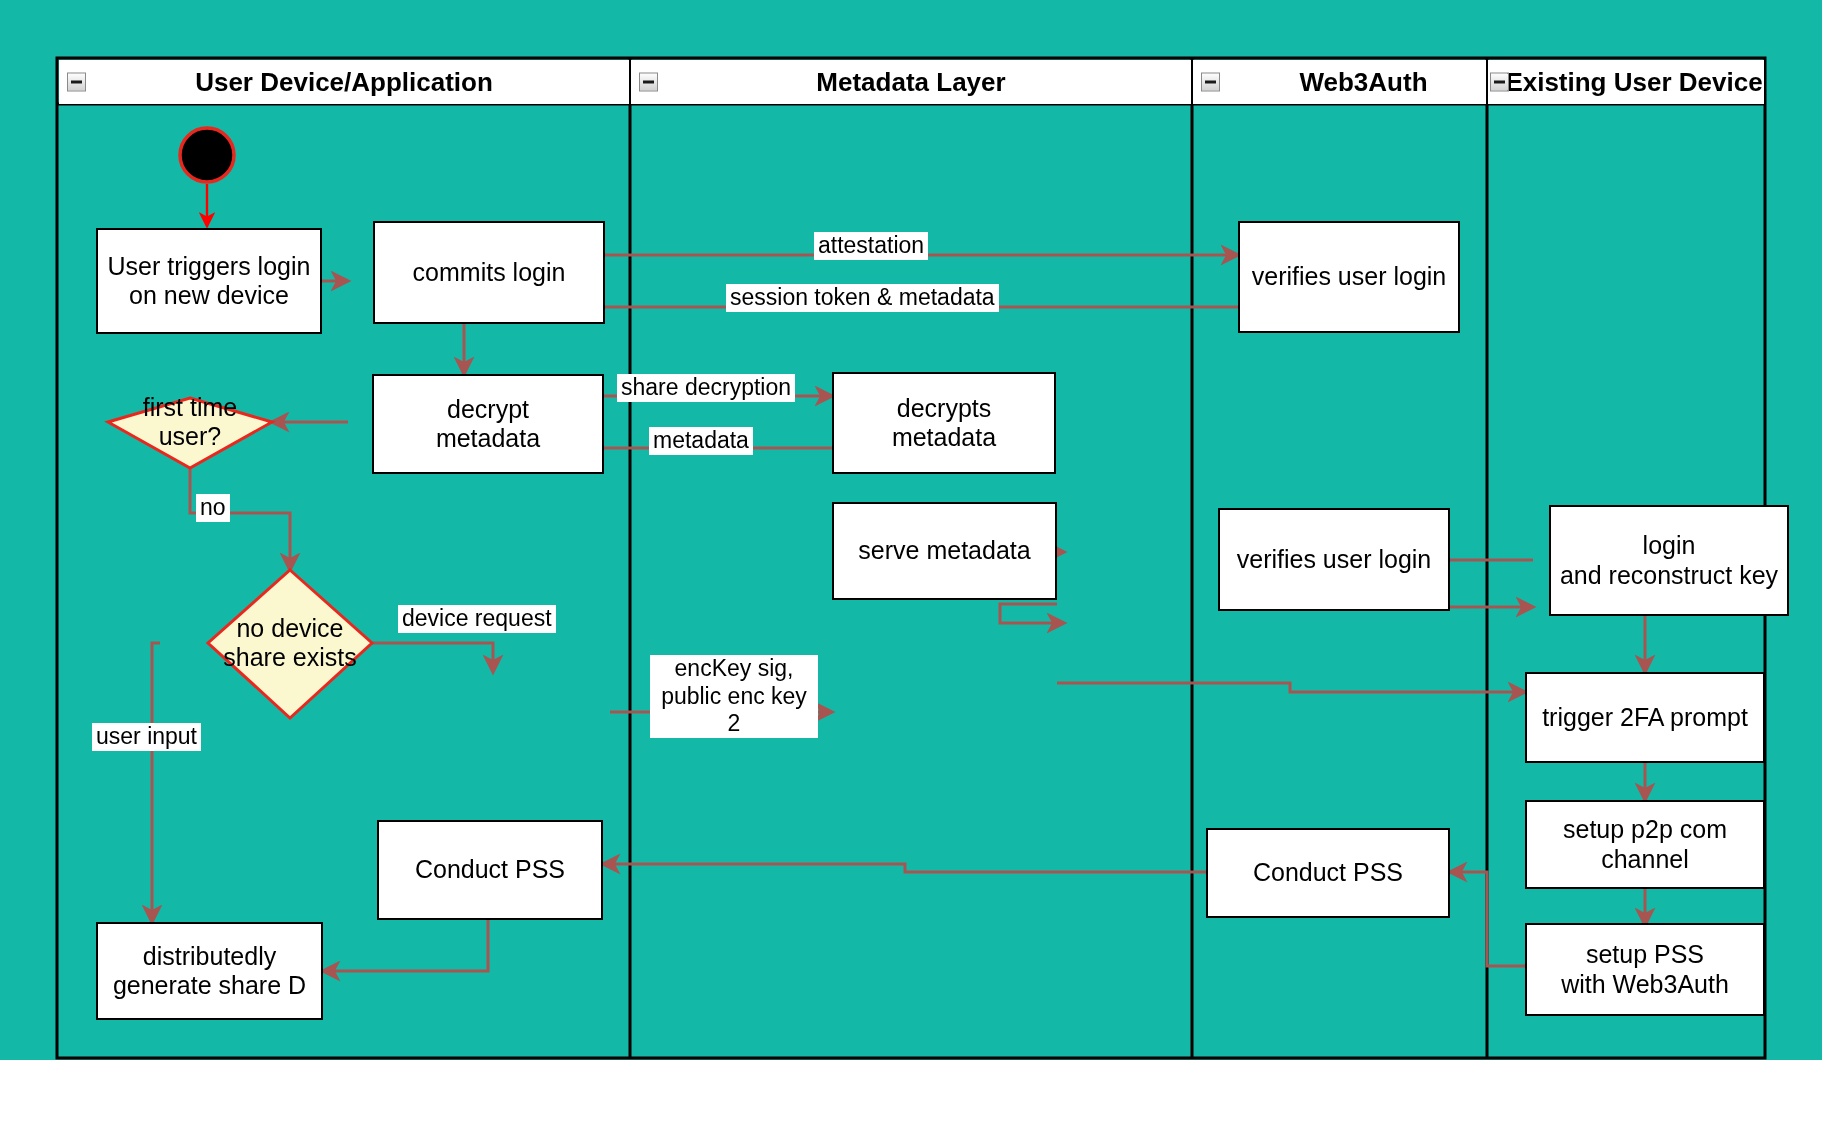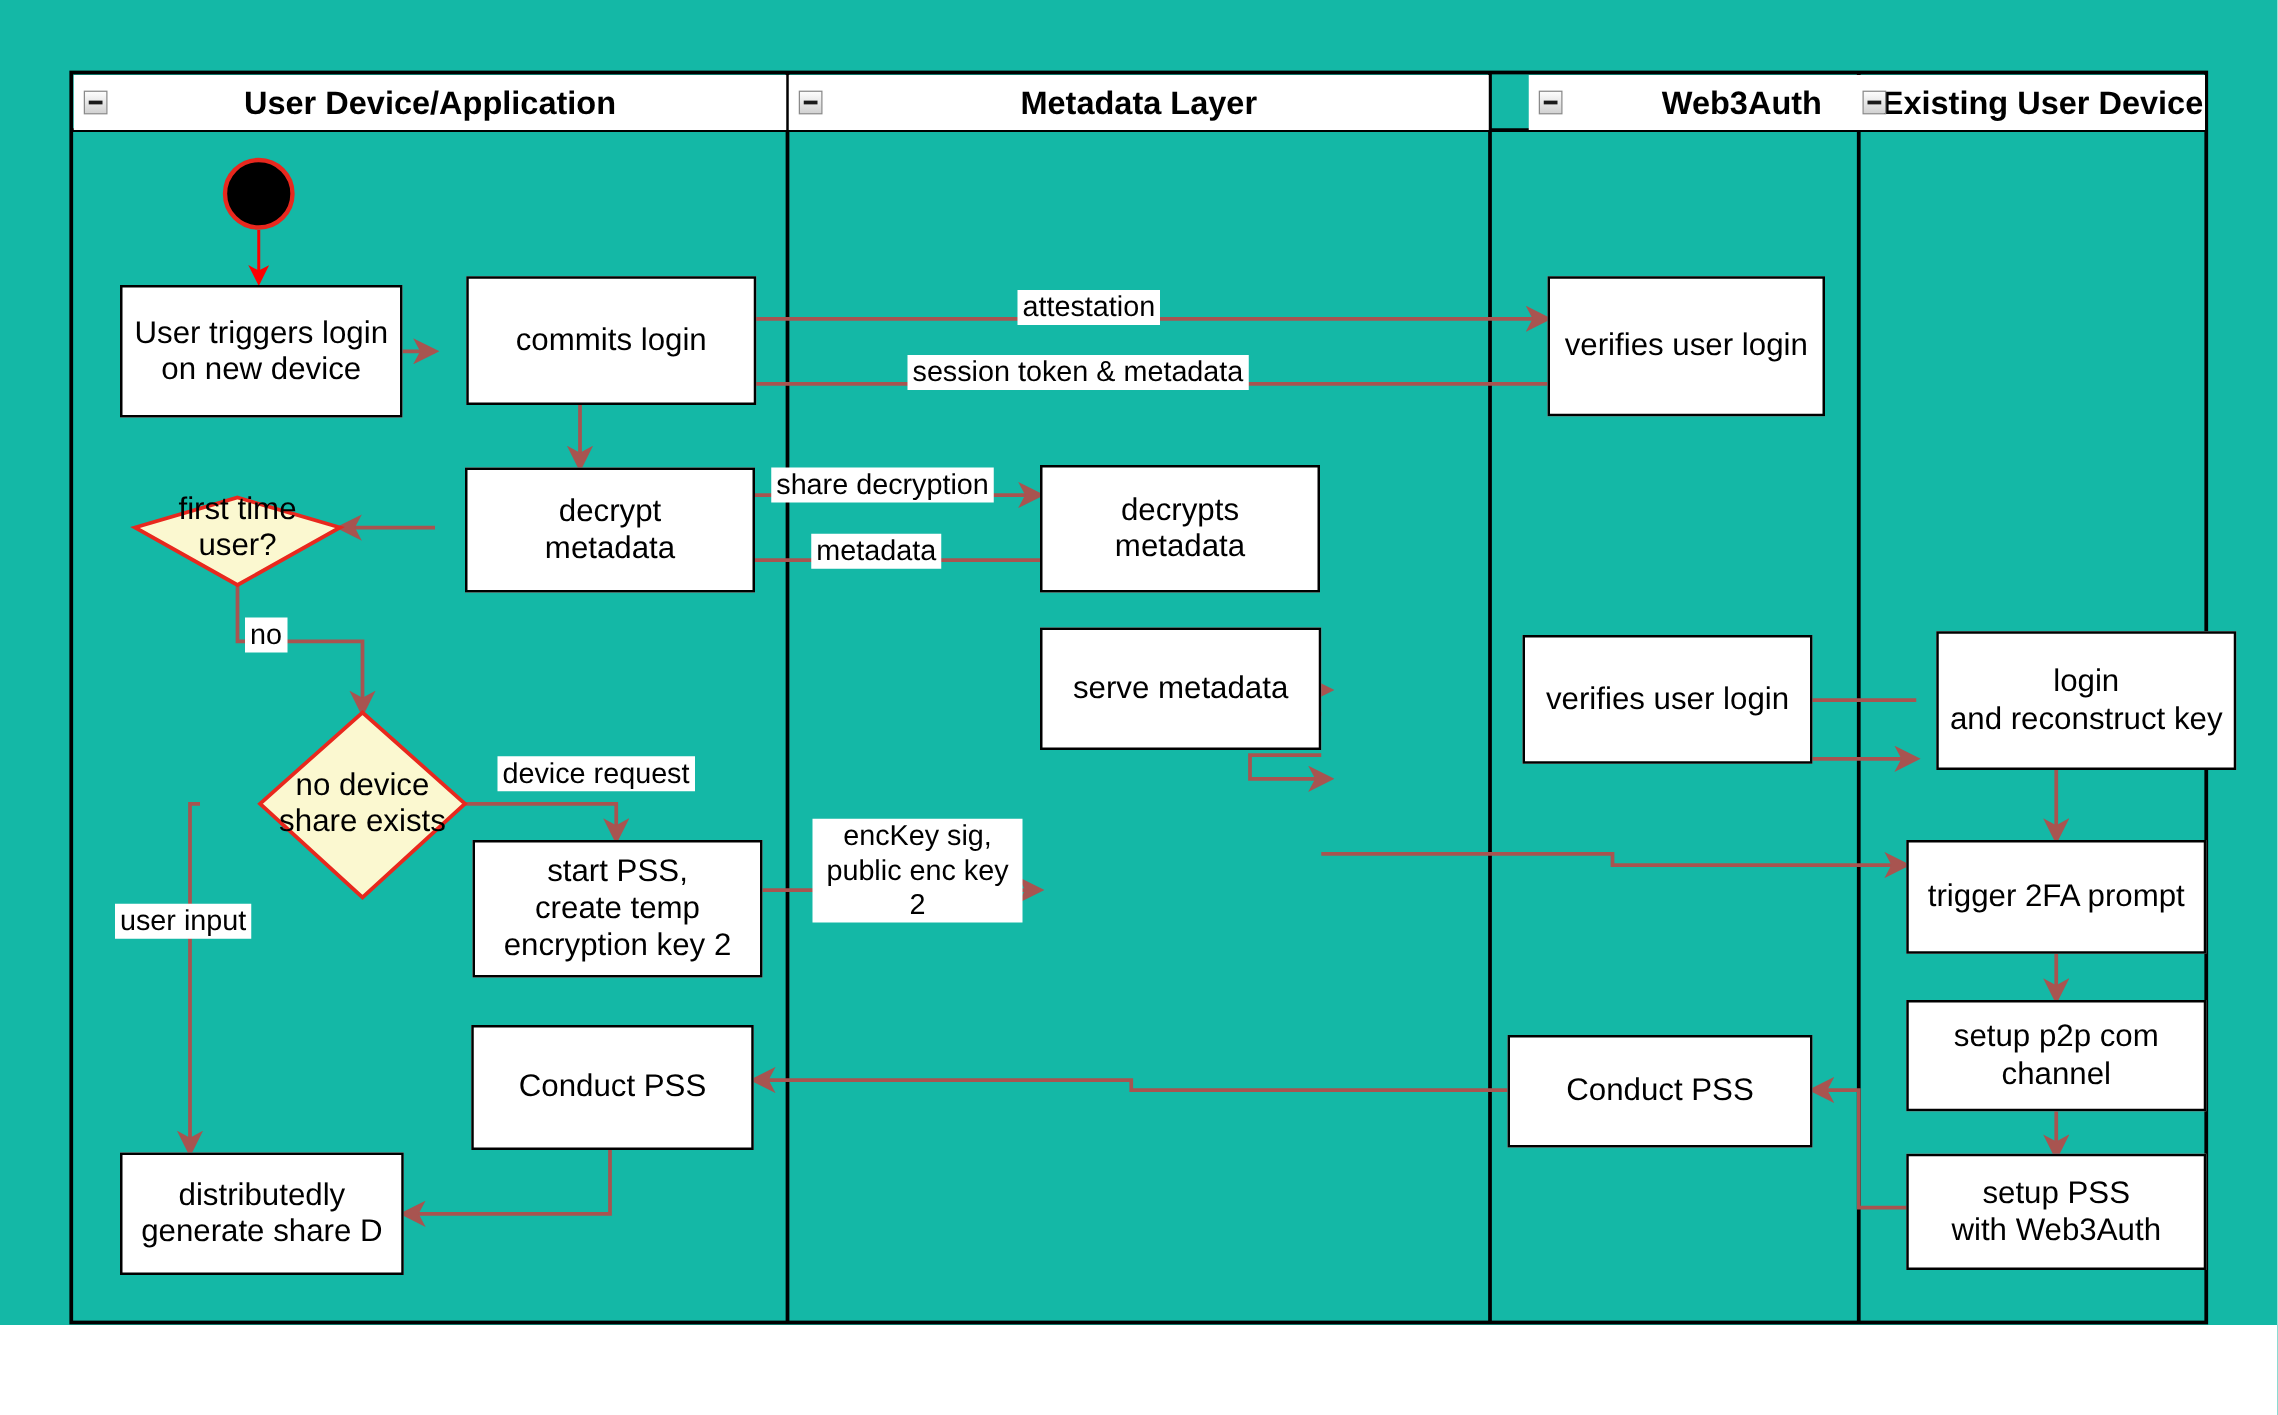--- a/index.html
+++ b/index.html
@@ -179,21 +179,21 @@
   </svg>
 
   <div class="swimlane-head" style="left:59px; top:60px; width:570px; height:44px;">
     <span class="collapse-icon"></span>
     <span>User Device/Application</span>
   </div>
   <div class="swimlane-head" style="left:631px; top:60px; width:560px; height:44px;">
     <span class="collapse-icon"></span>
     <span>Metadata Layer</span>
   </div>
-  <div class="swimlane-head" style="left:1223px; top:60px; width:293px; height:44px;padding-left:48px;">
+  <div class="swimlane-head" style="left:1193px; top:60px; width:293px; height:44px;padding-left:48px;">
     <span class="collapse-icon"></span>
     <span>Web3Auth</span>
   </div>
   <div class="swimlane-head" style="left:1488px; top:60px; width:276px; height:44px;">
     <span class="collapse-icon tight"></span>
     <span style="margin-left:16px;">Existing User Device</span>
   </div>
 
   <div class="node" style="left:96px; top:228px; width:226px; height:106px;">User triggers login
 on new device</div>
@@ -214,23 +214,20 @@
   <div class="node" style="left:832px; top:502px; width:225px; height:98px;">serve metadata</div>
 
   <div class="node" style="left:1218px; top:508px; width:232px; height:103px;">verifies user login</div>
 
   <div class="node" style="left:1525px; top:505px; width:240px; height:111px;margin-left:24px;">login
 and reconstruct key</div>
 
   <div class="diamond-label" style="left:208px; top:608px; width:164px; height:70px;">no device
 share exists</div>
 
-  <div class="node" style="left:378px; top:672px; width:232px; height:110px;">start PSS,
-create temp
-encryption key 2</div>
 
 
   <div class="node" style="left:1525px; top:672px; width:240px; height:91px;">trigger 2FA prompt</div>
 
   <div class="node" style="left:1525px; top:800px; width:240px; height:89px;">setup p2p com
 channel</div>
 
   <div class="node" style="left:377px; top:820px; width:226px; height:100px;">Conduct PSS</div>
 
   <div class="node" style="left:1206px; top:828px; width:244px; height:90px;">Conduct PSS</div>

